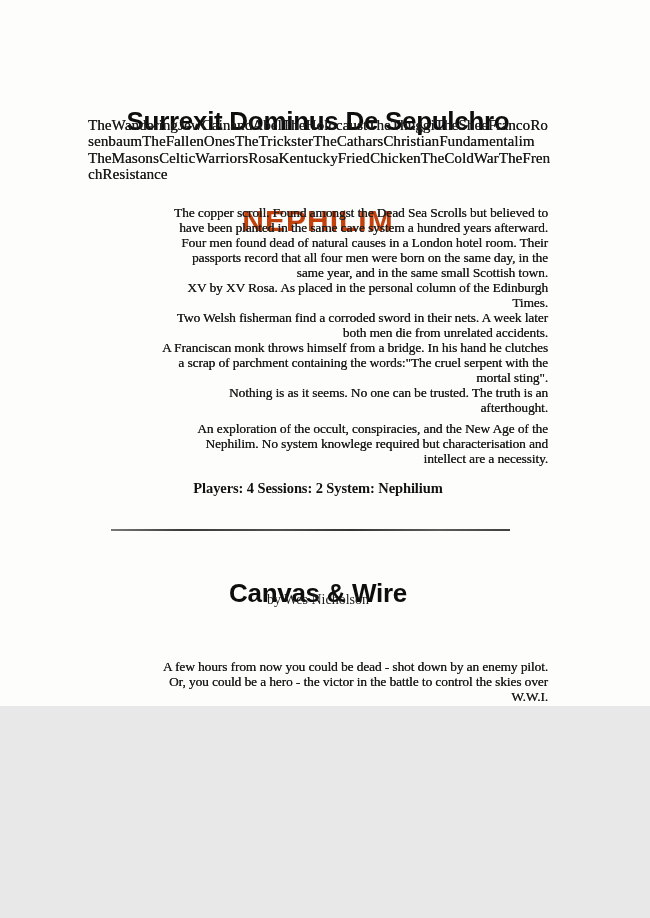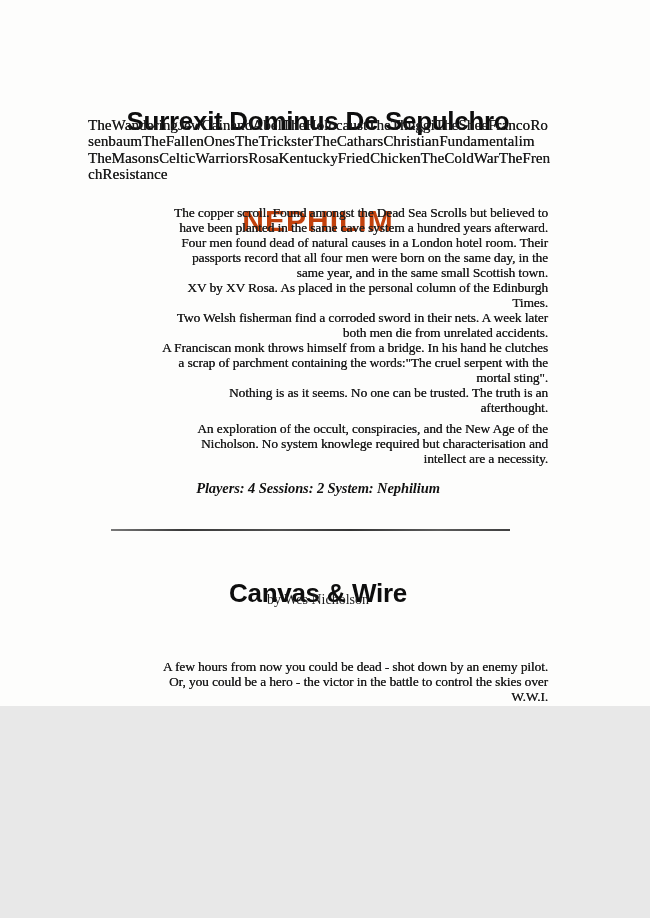--- a/index.html
+++ b/index.html
@@ -80,21 +80,21 @@
     height: 2px;
     background: linear-gradient(90deg, #6a6a6a, #242424 18%, #3c3c3c 42%, #1f1f1f 60%, #4a4a4a 82%, #2b2b2b);
     opacity: 0.9;
   }
   
   .pos-title1    { top: 91px; }
   .pos-keywords  { top: 117px; }
   .pos-nephilim  { top: 181px; }
   .pos-desc1     { top: 205px; }
   .pos-outro1    { top: 421px; }
-  .pos-stats1    { top: 481px; font-style: italic; }
+  .pos-stats1    { top: 481px; }
   .pos-title2    { top: 563px; text-align: center; }
   .pos-byline    { top: 593px; }
   .pos-desc2     { top: 659px; }
   .pos-stats2    { top: 806px; }
 </style>
 </head>
 <body>
 
 <div class="page">
 
@@ -117,21 +117,21 @@
 Times.
 Two Welsh fisherman find a corroded sword in their nets. A week later
 both men die from unrelated accidents.
 A Franciscan monk throws himself from a bridge. In his hand he clutches
 a scrap of parchment containing the words:"The cruel serpent with the
 mortal sting".
 Nothing is as it seems. No one can be trusted. The truth is an
 afterthought.</div>
 
     <div class="content-block body-text pos-outro1">An exploration of the occult, conspiracies, and the New Age of the
-Nicholson. No system knowlege required but characterisation and
+Nephilim. No system knowlege required but characterisation and
 intellect are a necessity.</div>
 
     <div class="content-block stats-line pos-stats1">Players: 4 Sessions: 2 System: Nephilium</div>
   </section>
 
   <div class="divider"></div>
 
   <section>
     <h1 class="content-block big-title pos-title2">Canvas &amp; Wire</h1>
 

